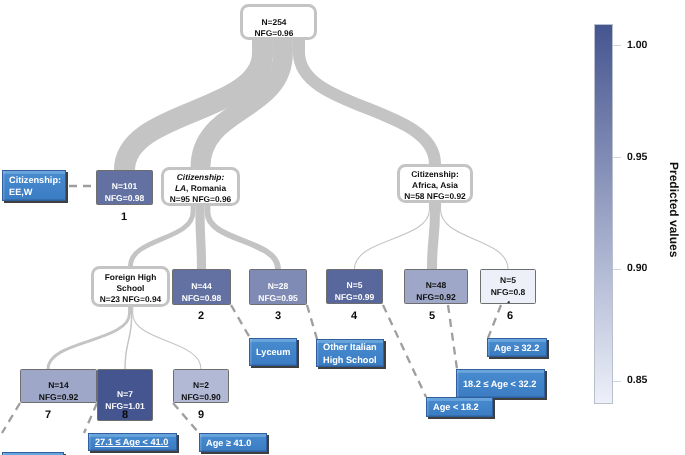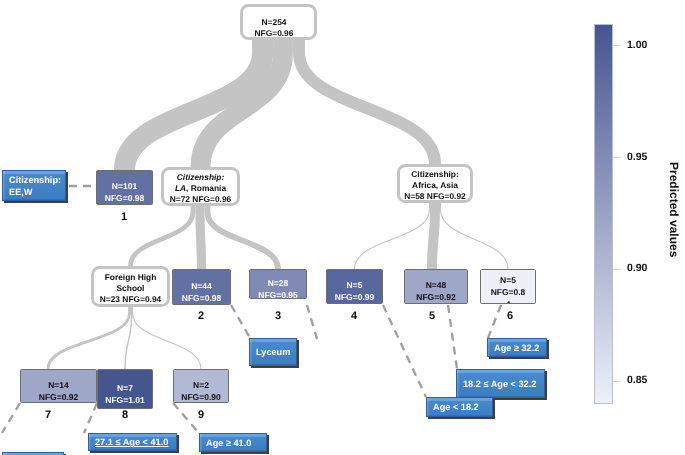--- a/index.html
+++ b/index.html
@@ -60,21 +60,21 @@
 <line class="dash" x1="97" y1="403" x2="84" y2="433"></line>
 <line class="dash" x1="173" y1="403" x2="199" y2="433"></line>
 </svg>
 <div class="node split" style="left:240px;top:4px;width:77px;height:36px;padding-top:12px;padding-right:9px;">
       <span class="ln">N=254</span>
       <span class="ln">NFG=0.96</span>
     </div>
 <div class="node split" style="left:161px;top:167px;width:79px;height:39px;">
       <span class="ln i">Citizenship:</span>
       <span class="ln"><span class="i">LA</span><span>, Romania</span></span>
-      <span class="ln">N=72 NFG=0.96</span>
+      <span class="ln">N=95 NFG=0.96</span>
     </div>
 <div class="node split" style="left:397px;top:164px;width:76px;height:39px;">
       <span class="ln">Citizenship:</span>
       <span class="ln">Africa, Asia</span>
       <span class="ln">N=58 NFG=0.92</span>
     </div>
 <div class="node split" style="left:91px;top:266px;width:79px;height:41px;">
       <span class="ln">Foreign High</span>
       <span class="ln">School</span>
       <span class="ln">N=23 NFG=0.94</span>
@@ -82,21 +82,21 @@
 <div class="node leaf" style="left:96px;top:170px;width:57px;height:35px;background:#6270a2;color:#fff;">
       <span class="ln">N=101</span>
       <span class="ln">NFG=0.98</span>
     </div>
 <div class="idx" style="left:104px;top:212px;"><span>1</span></div>
 <div class="node leaf" style="left:172px;top:269px;width:59px;height:36px;background:#6270a2;color:#fff;">
       <span class="ln">N=44</span>
       <span class="ln">NFG=0.98</span>
     </div>
 <div class="idx" style="left:181px;top:311px;"><span>2</span></div>
-<div class="node leaf" style="left:249px;top:269px;width:58px;height:30px;background:#808bb5;color:#fff;">
+<div class="node leaf" style="left:249px;top:269px;width:58px;height:36px;background:#808bb5;color:#fff;">
       <span class="ln">N=28</span>
       <span class="ln">NFG=0.95</span>
     </div>
 <div class="idx" style="left:258px;top:311px;"><span>3</span></div>
 <div class="node leaf" style="left:326px;top:269px;width:57px;height:35px;background:#58679c;color:#fff;">
       <span class="ln">N=5</span>
       <span class="ln">NFG=0.99</span>
     </div>
 <div class="idx" style="left:334px;top:311px;"><span>4</span></div>
 <div class="node leaf" style="left:404px;top:269px;width:64px;height:35px;background:#9ea7c7;color:#0d0d0d;">
@@ -107,36 +107,40 @@
 <div class="node leaf" style="left:480px;top:269px;width:56px;height:35px;background:#edf0f9;color:#0d0d0d;justify-content:flex-start;padding-top:5px;">
       <span class="ln">N=5</span>
       <span class="ln wrap">NFG=0.84</span>
     </div>
 <div class="idx" style="left:490px;top:311px;"><span>6</span></div>
 <div class="node leaf" style="left:20px;top:369px;width:77px;height:34px;background:#9ea7c7;color:#0d0d0d;">
       <span class="ln">N=14</span>
       <span class="ln">NFG=0.92</span>
     </div>
 <div class="idx" style="left:28px;top:410px;"><span>7</span></div>
-<div class="node leaf" style="left:97px;top:369px;width:56px;height:40px;background:#455590;color:#fff;">
+<div class="node leaf" style="left:97px;top:369px;width:56px;height:52px;background:#455590;color:#fff;">
       <span class="ln">N=7</span>
       <span class="ln">NFG=1.01</span>
     </div>
 <div class="idx" style="left:105px;top:410px;"><span>8</span></div>
 <div class="node leaf" style="left:173px;top:369px;width:56px;height:34px;background:#b1b9d4;color:#0d0d0d;">
       <span class="ln">N=2</span>
       <span class="ln">NFG=0.90</span>
     </div>
 <div class="idx" style="left:181px;top:410px;"><span>9</span></div>
 <div class="cat" style="left:2px;top:170px;width:64px;height:31px;">
       <span class="ln">Citizenship:</span>
       <span class="ln">EE,W</span>
     </div>
 <div class="cat" style="left:249px;top:338px;width:48px;height:28px;justify-content:center;">
       <span class="ln">Lyceum</span>
+    </div>
+<div class="cat" style="left:316px;top:339px;width:68px;height:28px;">
+      <span class="ln">Other Italian</span>
+      <span class="ln">High School</span>
     </div>
 <div class="cat" style="left:487px;top:338px;width:60px;height:19px;">
       <span class="ln">Age ≥ 32.2</span>
     </div>
 <div class="cat" style="left:456px;top:369px;width:89px;height:29px;">
       <span class="ln">18.2 ≤ Age &lt; 32.2</span>
     </div>
 <div class="cat" style="left:426px;top:397px;width:67px;height:20px;">
       <span class="ln">Age &lt; 18.2</span>
     </div>

